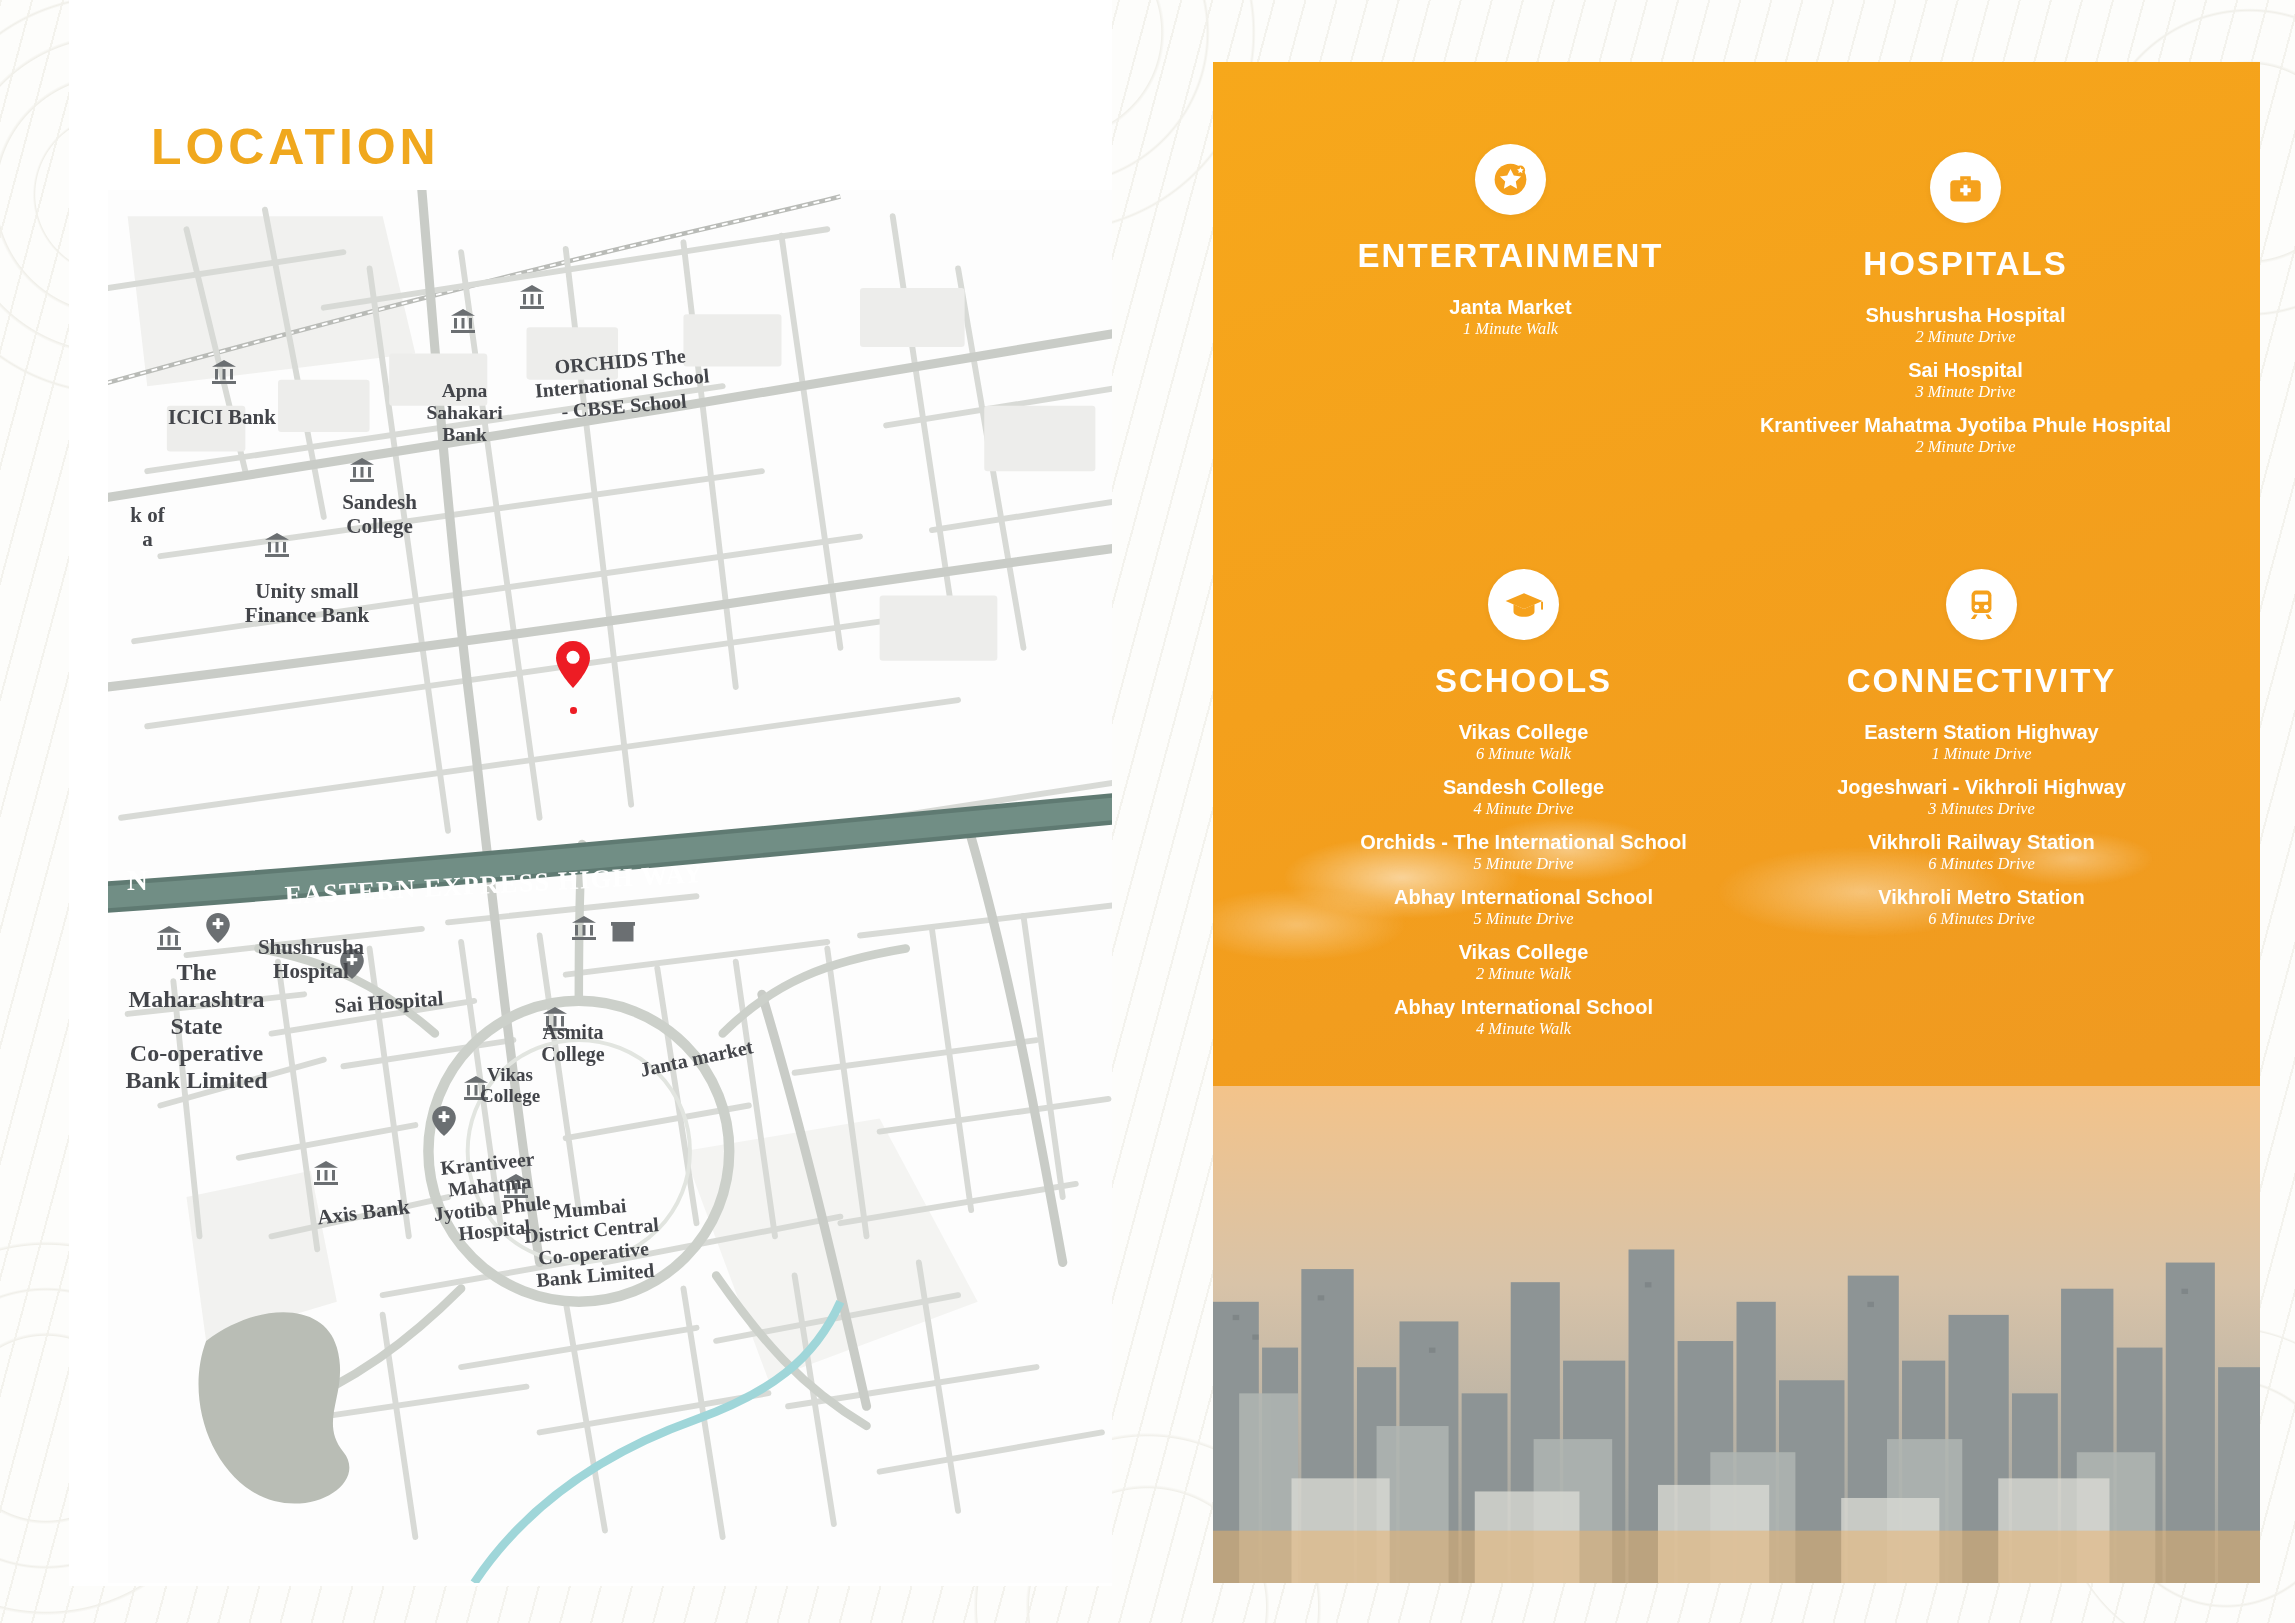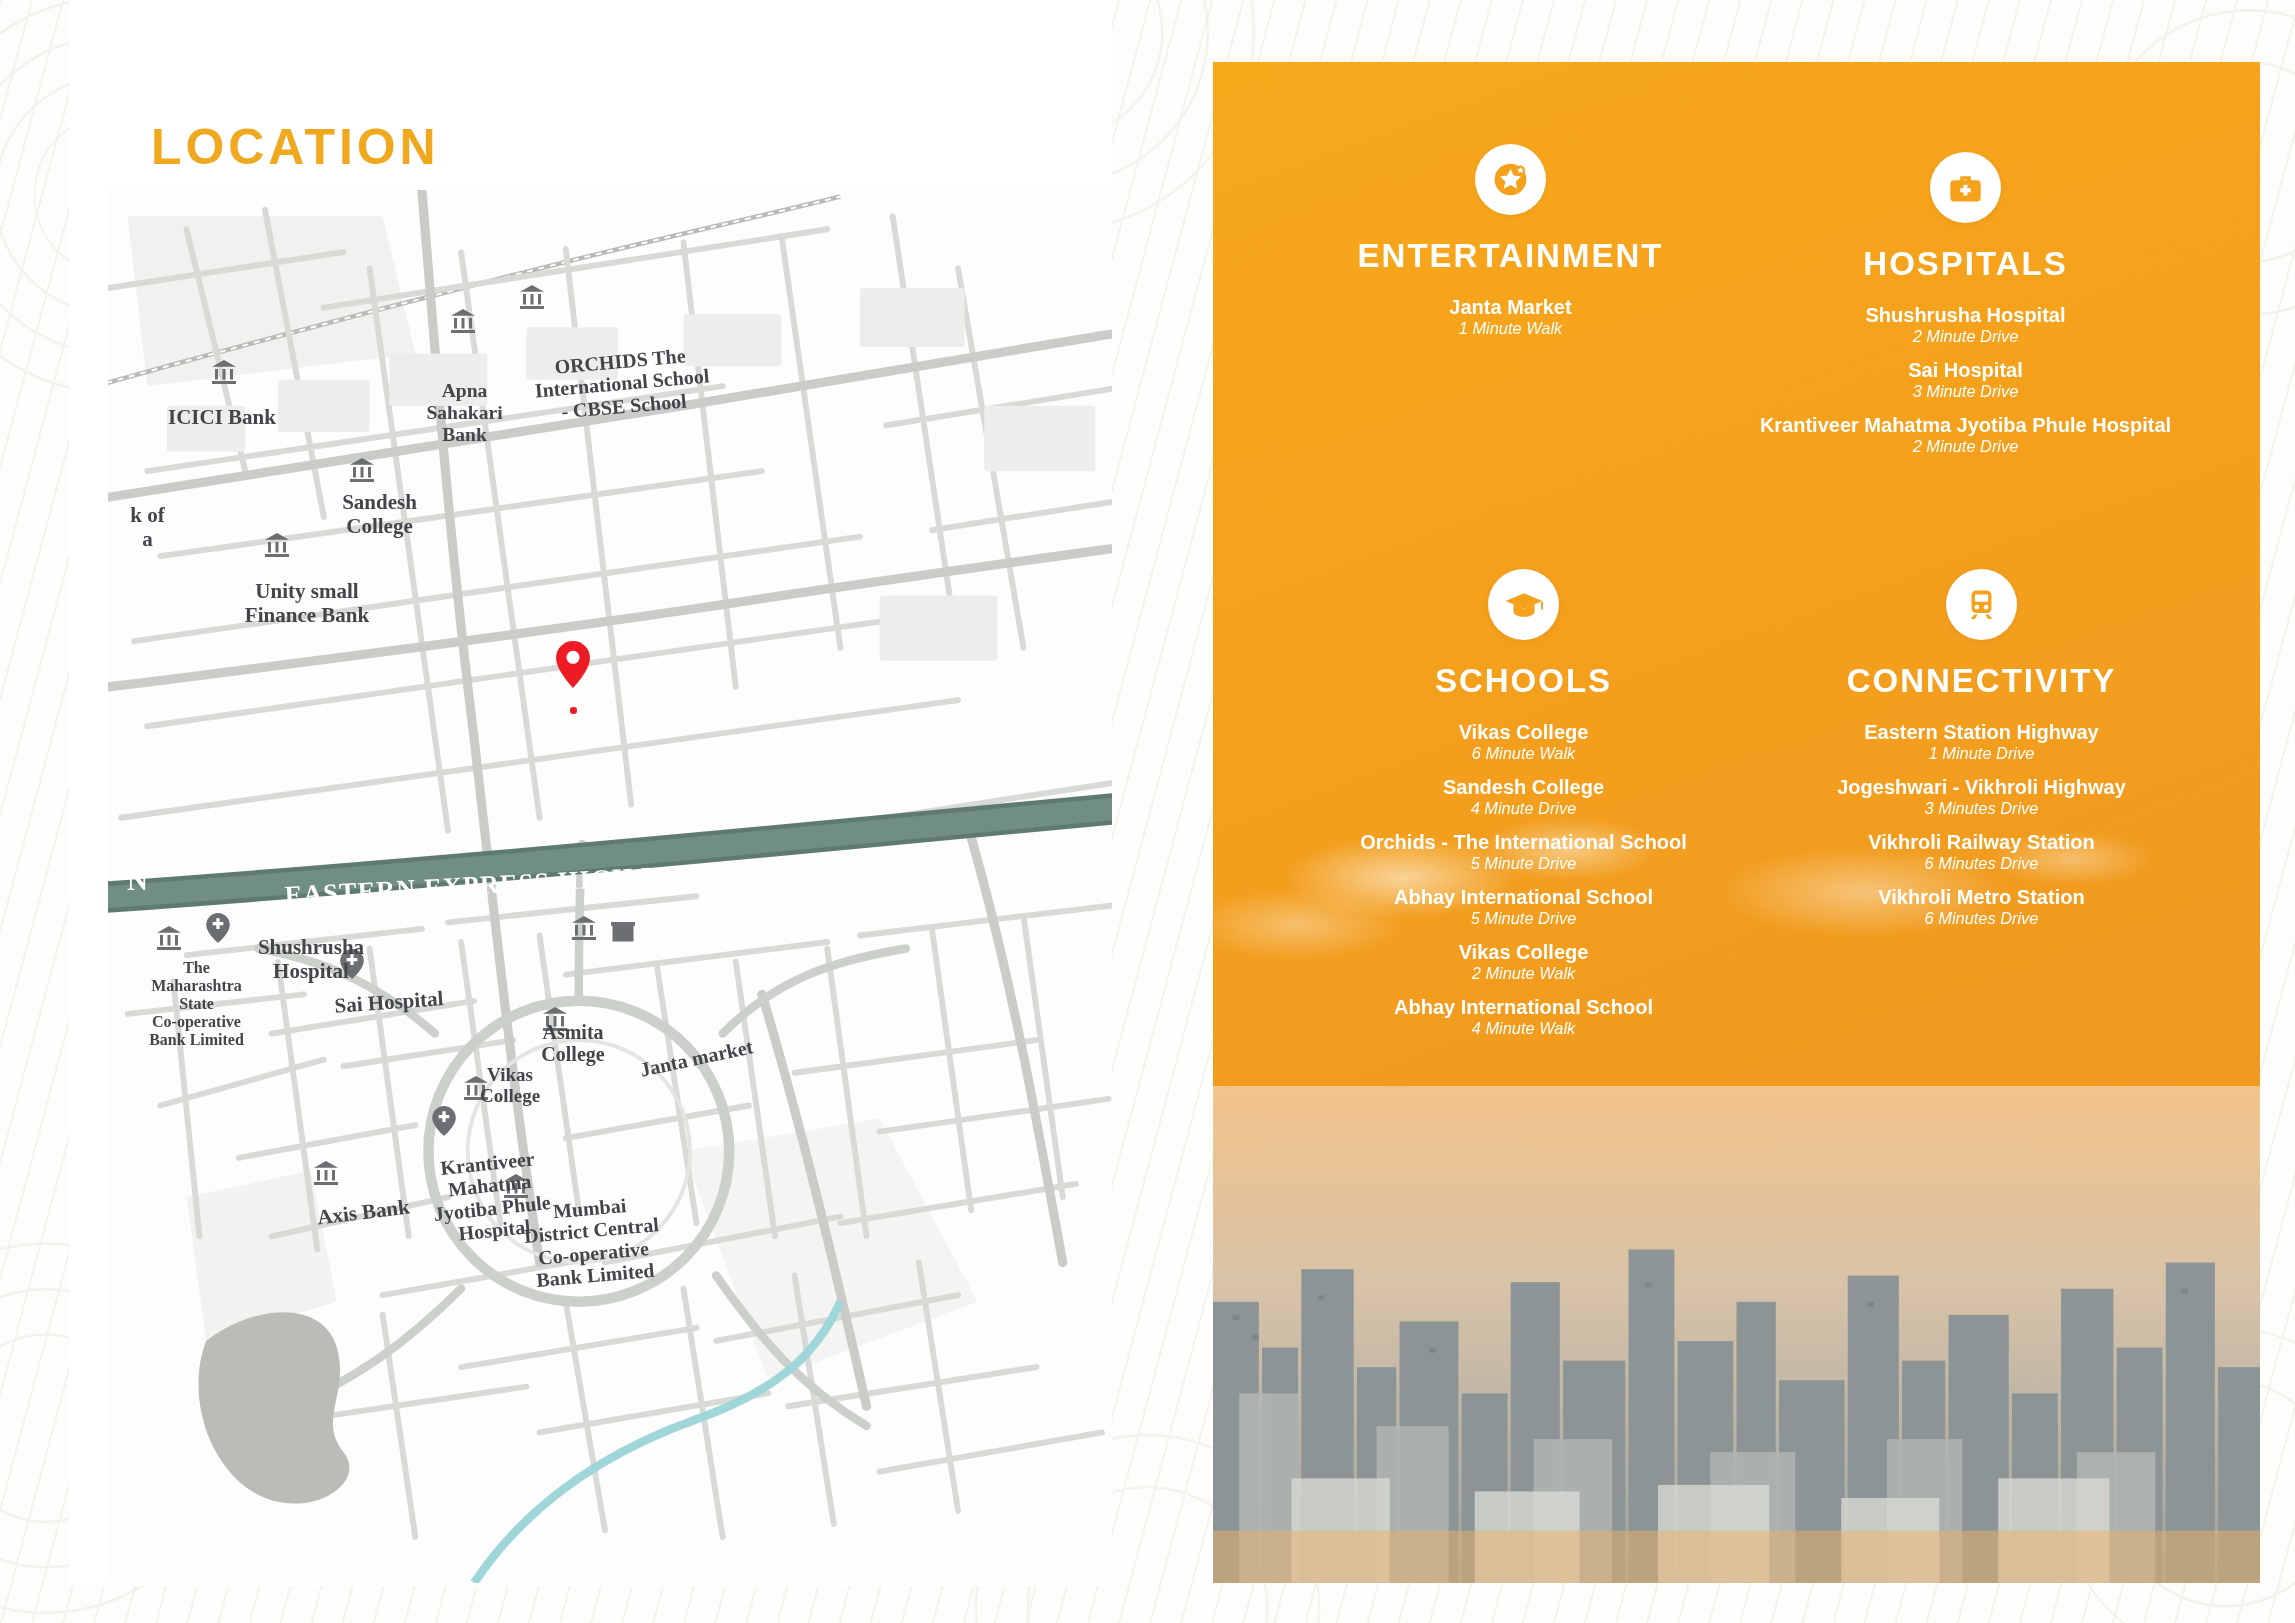--- a/index.html
+++ b/index.html
@@ -123,21 +123,21 @@
   .cat-title {
     font-size: 33px; font-weight: 800; letter-spacing: 2px;
     color: #ffffff; margin-bottom: 19.6px;
   }
   .poi-name {
     font-size: 20px; font-weight: 700; color: #ffffff;
     line-height: 1.22;
   }
   .poi-time {
     font-size: 16.4px; font-style: italic; color: #ffffff;
-    margin-bottom: 11px; line-height: 1.2;
+    margin-bottom: 11px; line-height: 1.2; font-family: Liberation Serif, serif;
   }
 </style>
 </head>
 <body>
 
 <div id="page">
 
   <div class="bg-pattern"></div>
   <div class="bg-lines"></div>
 
@@ -331,21 +331,21 @@
 International School
 - CBSE School</div>
       <div class="map-label" style="left:-13px; top:314px; width:105px; font-size:21px;">k of
 a</div>
       <div class="map-label" style="left:193px; top:301px; width:157px; font-size:21px;">Sandesh
 College</div>
       <div class="map-label" style="left:101px; top:390px; width:196px; font-size:21px;">Unity small
 Finance Bank</div>
       <div class="map-label" style="left:121px; top:746px; width:164px; font-size:21px;">Shushrusha
 Hospital</div>
-      <div class="map-label" style="left:6.5px; top:769px; width:164px; font-size:16px;">The
+      <div class="map-label" style="left:6.5px; top:769px; width:164px; font-size:24px;">The
 Maharashtra
 State
 Co-operative
 Bank Limited</div>
       <div class="map-label" style="left:196px; top:801px; width:170px; font-size:21px; transform:rotate(-4deg);">Sai Hospital</div>
       <div class="map-label" style="left:406px; top:831px; width:118px; font-size:20px;">Asmita
 College</div>
       <div class="map-label" style="left:497px; top:857px; width:183px; font-size:20px; transform:rotate(-12deg);">Janta market</div>
       <div class="map-label" style="left:340px; top:874px; width:124px; font-size:19px;">Vikas
 College</div>

